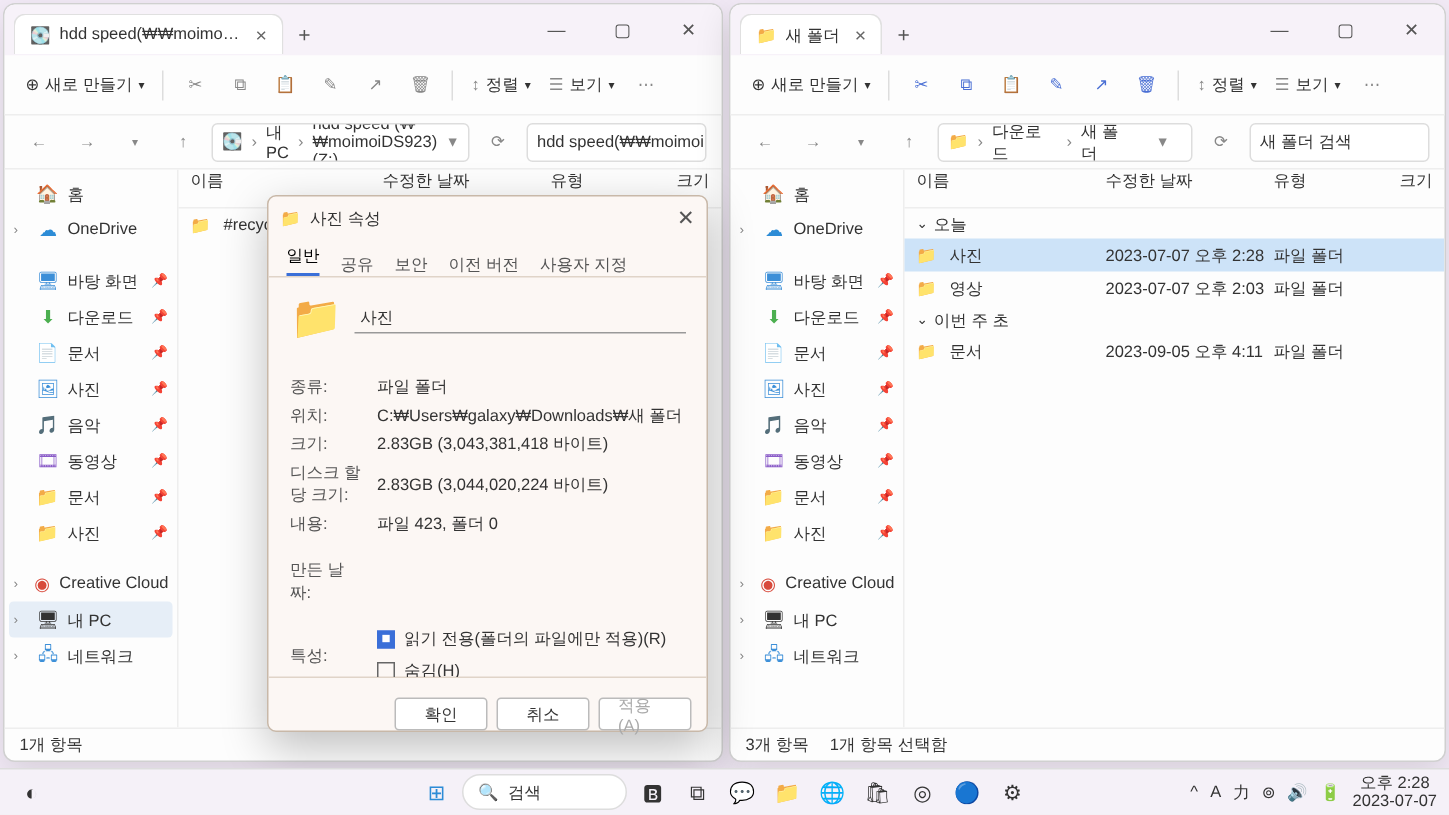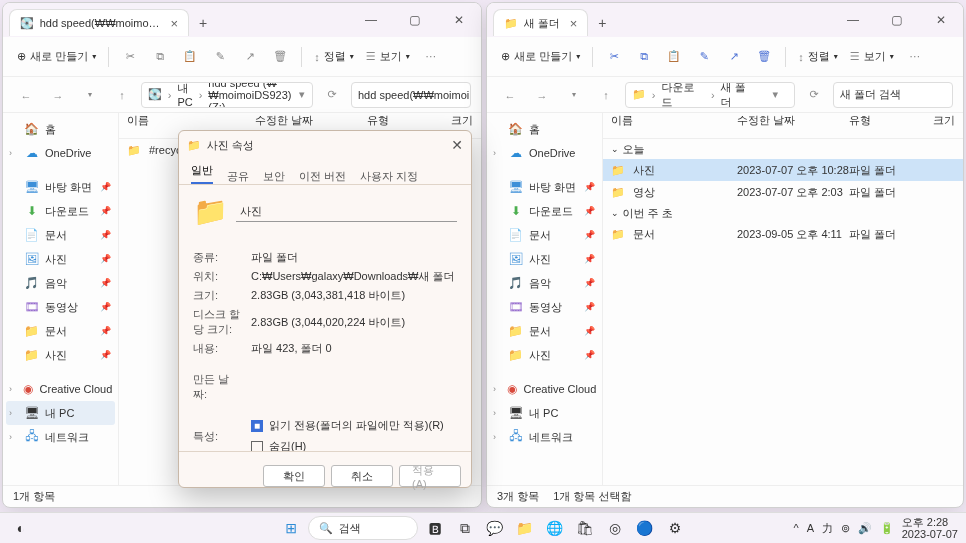--- a/index.html
+++ b/index.html
@@ -55,21 +55,21 @@
 .dchk{display:flex;align-items:center;gap:6px}
 .chk{width:12px;height:12px;border:1px solid #666;display:inline-flex;align-items:center;justify-content:center;font-size:10px}
 .dbtn{height:22px;padding:0 12px;border:1px solid #bbb;border-radius:3px;background:#fff;display:inline-flex;align-items:center;justify-content:center}
 .dftr{height:36px;display:flex;align-items:flex-end;justify-content:flex-end;gap:6px;padding:0 10px;border-top:1px solid #e0d4c8}
 
 .taskbar{position:absolute;left:0;bottom:0;width:966px;height:31px;background:#f5f1f8;border-top:1px solid #ddd;display:flex;align-items:center;padding:0 8px;gap:6px}
 .tcenter{position:absolute;left:50%;transform:translateX(-50%);display:flex;align-items:center;gap:4px}
 .ticon{width:26px;height:26px;display:flex;align-items:center;justify-content:center;border-radius:4px;font-size:14px}
 .tsearch{display:flex;align-items:center;gap:6px;background:#fff;border:1px solid #ddd;border-radius:14px;height:24px;padding:0 10px;width:110px;color:#666}
 .tray{margin-left:auto;display:flex;align-items:center;gap:8px;color:#555}
-.clock{display:flex;flex-direction:column;align-items:flex-start;line-height:1.1;font-size:10px}
+.clock{display:flex;flex-direction:column;align-items:center;line-height:1.1;font-size:10px}
 .folder-ico{color:#e6b84c;font-size:28px}
 </style>
 </head>
 <body>
 
 <div class="desktop">
 
 <div class="win" style="left:2px;top:2px;width:480px;height:506px">
   <div class="titlebar">
     <div class="tab">
@@ -354,21 +354,21 @@
         <div class="c-type">유형</div>
         <div class="c-size">크기</div>
       </div>
       <div class="grp">
             <span style="font-size:9px">⌄</span>
             <span>오늘</span>
           </div>
       <div class="row sel">
         <span class="fic">📁</span>
         <div class="c-name">사진</div>
-        <div class="c-date">2023-07-07 오후 10:28</div>
+        <div class="c-date">2023-07-07 오후 2:28</div>
         <div class="c-type">파일 폴더</div>
         <div class="c-size"></div>
       </div>
       <div class="row">
         <span class="fic">📁</span>
         <div class="c-name">영상</div>
         <div class="c-date">2023-07-07 오후 2:03</div>
         <div class="c-type">파일 폴더</div>
         <div class="c-size"></div>
       </div>

